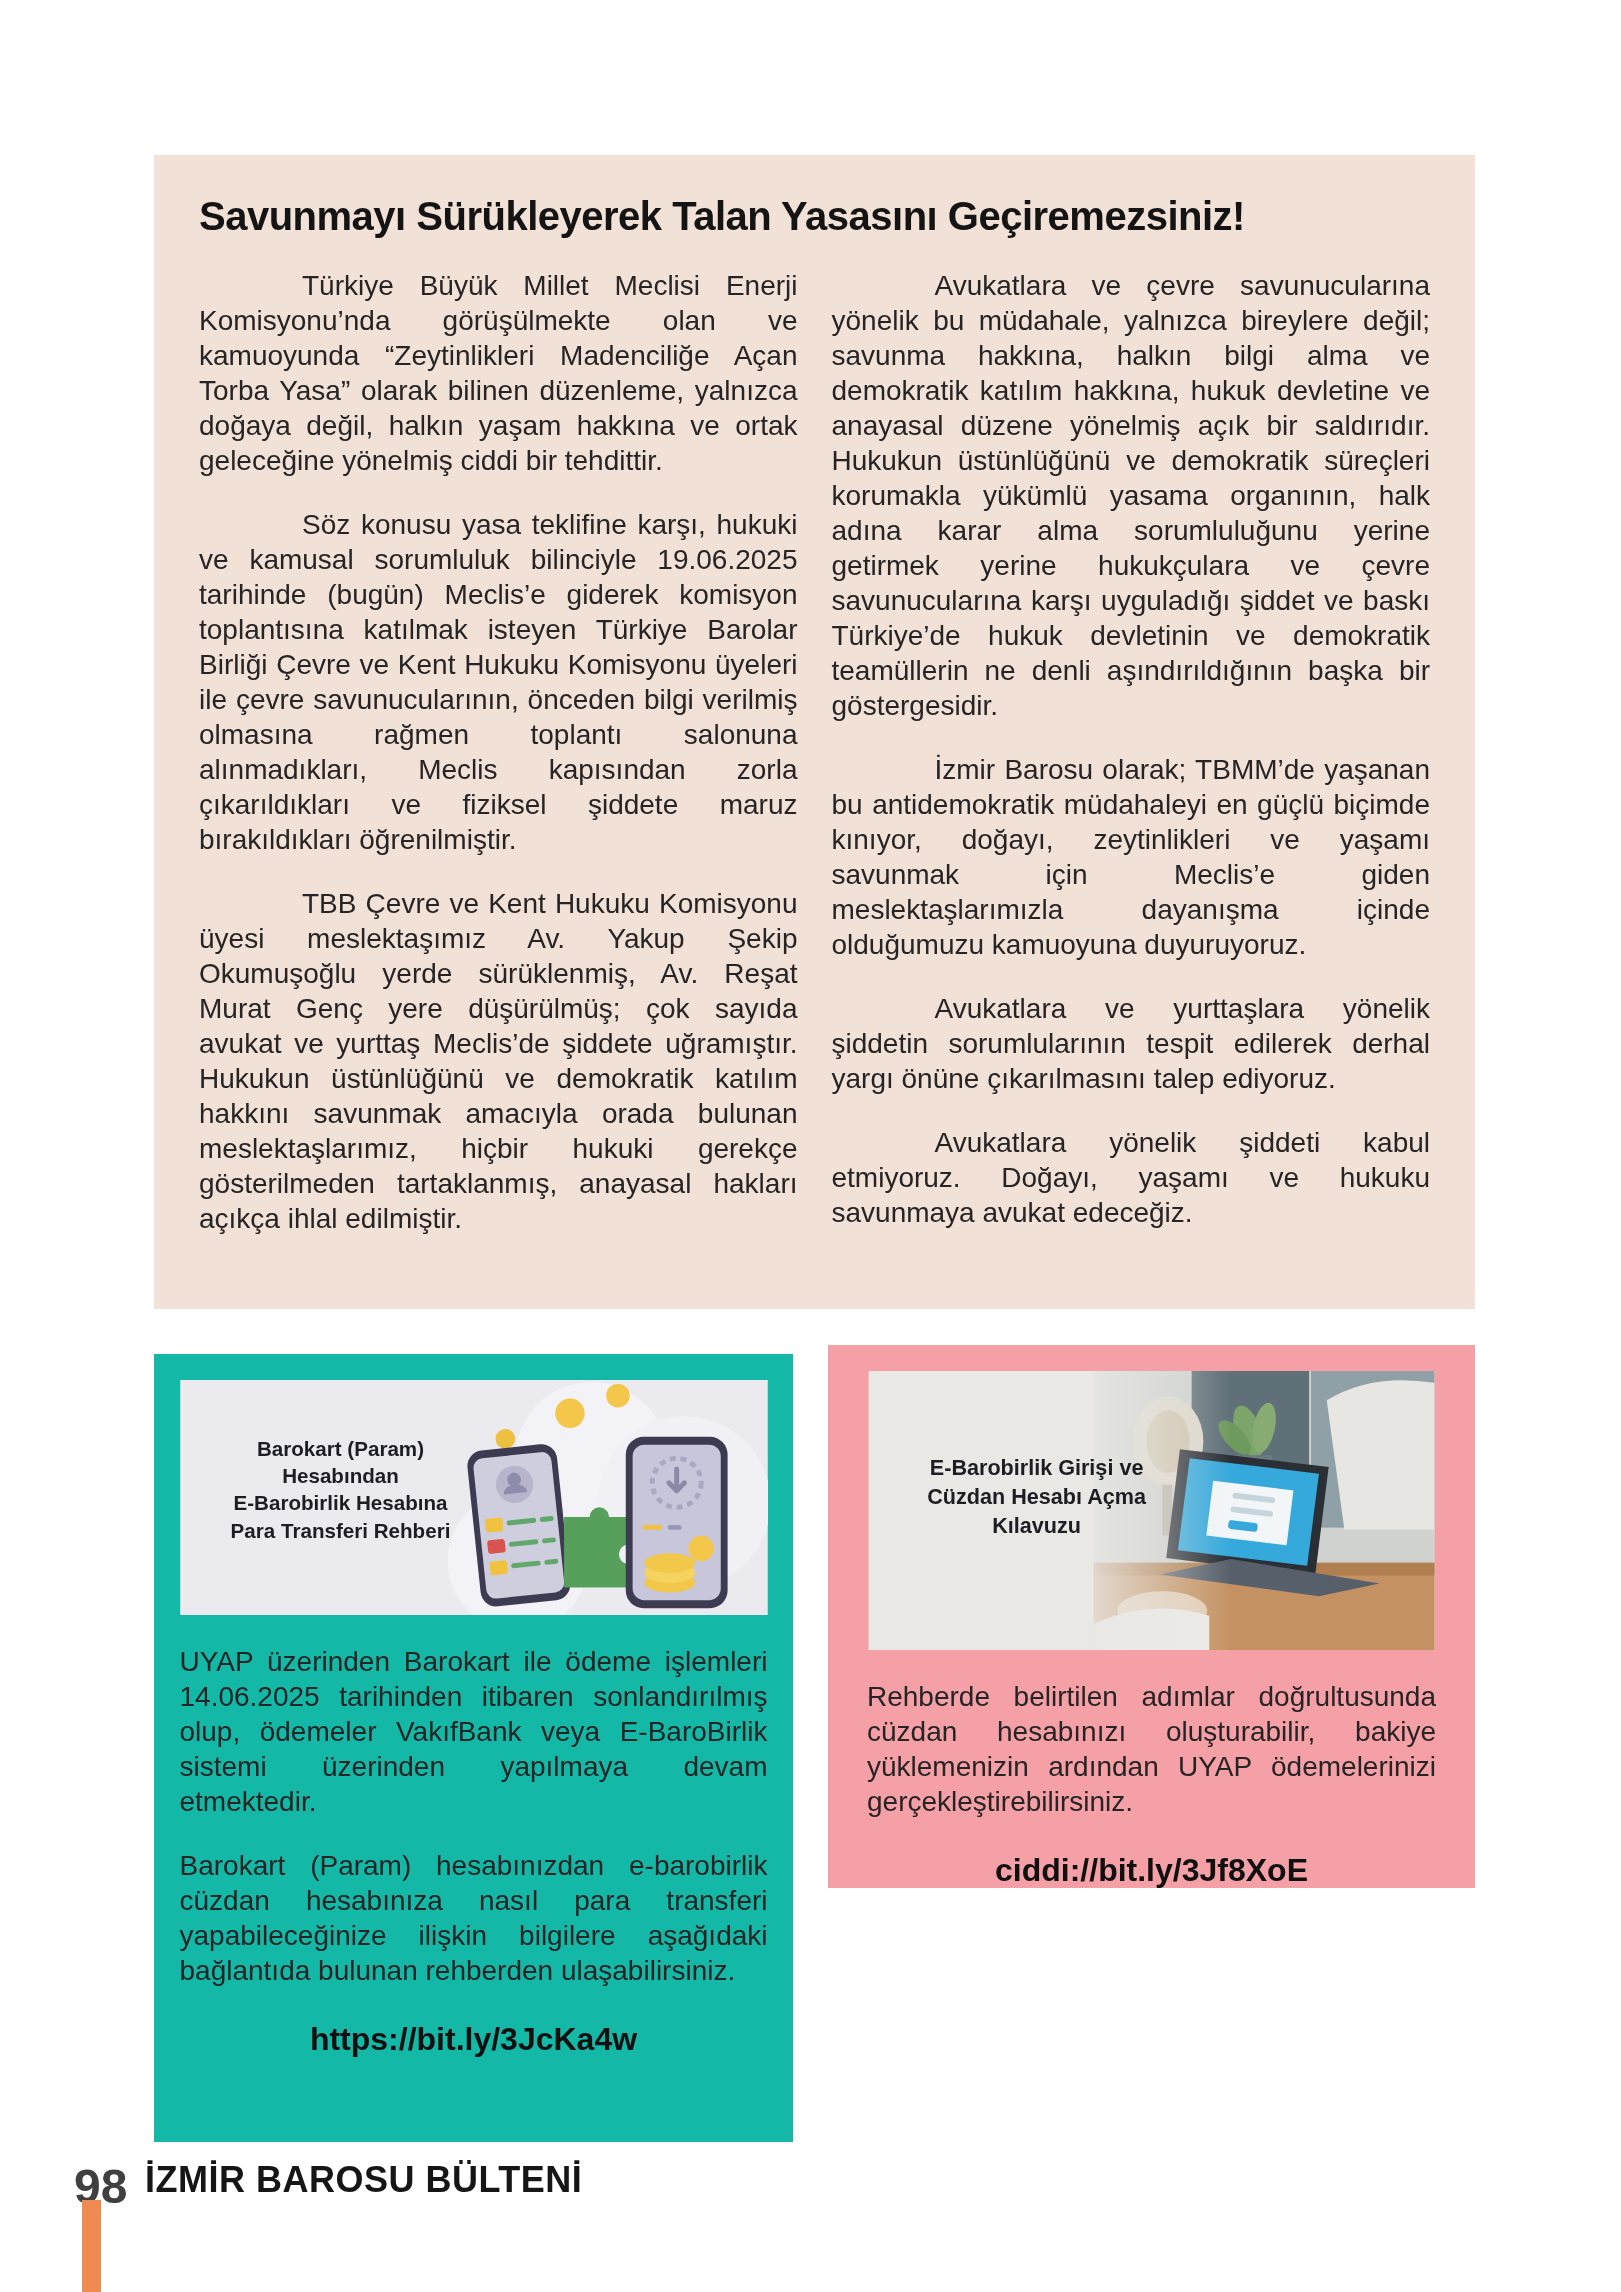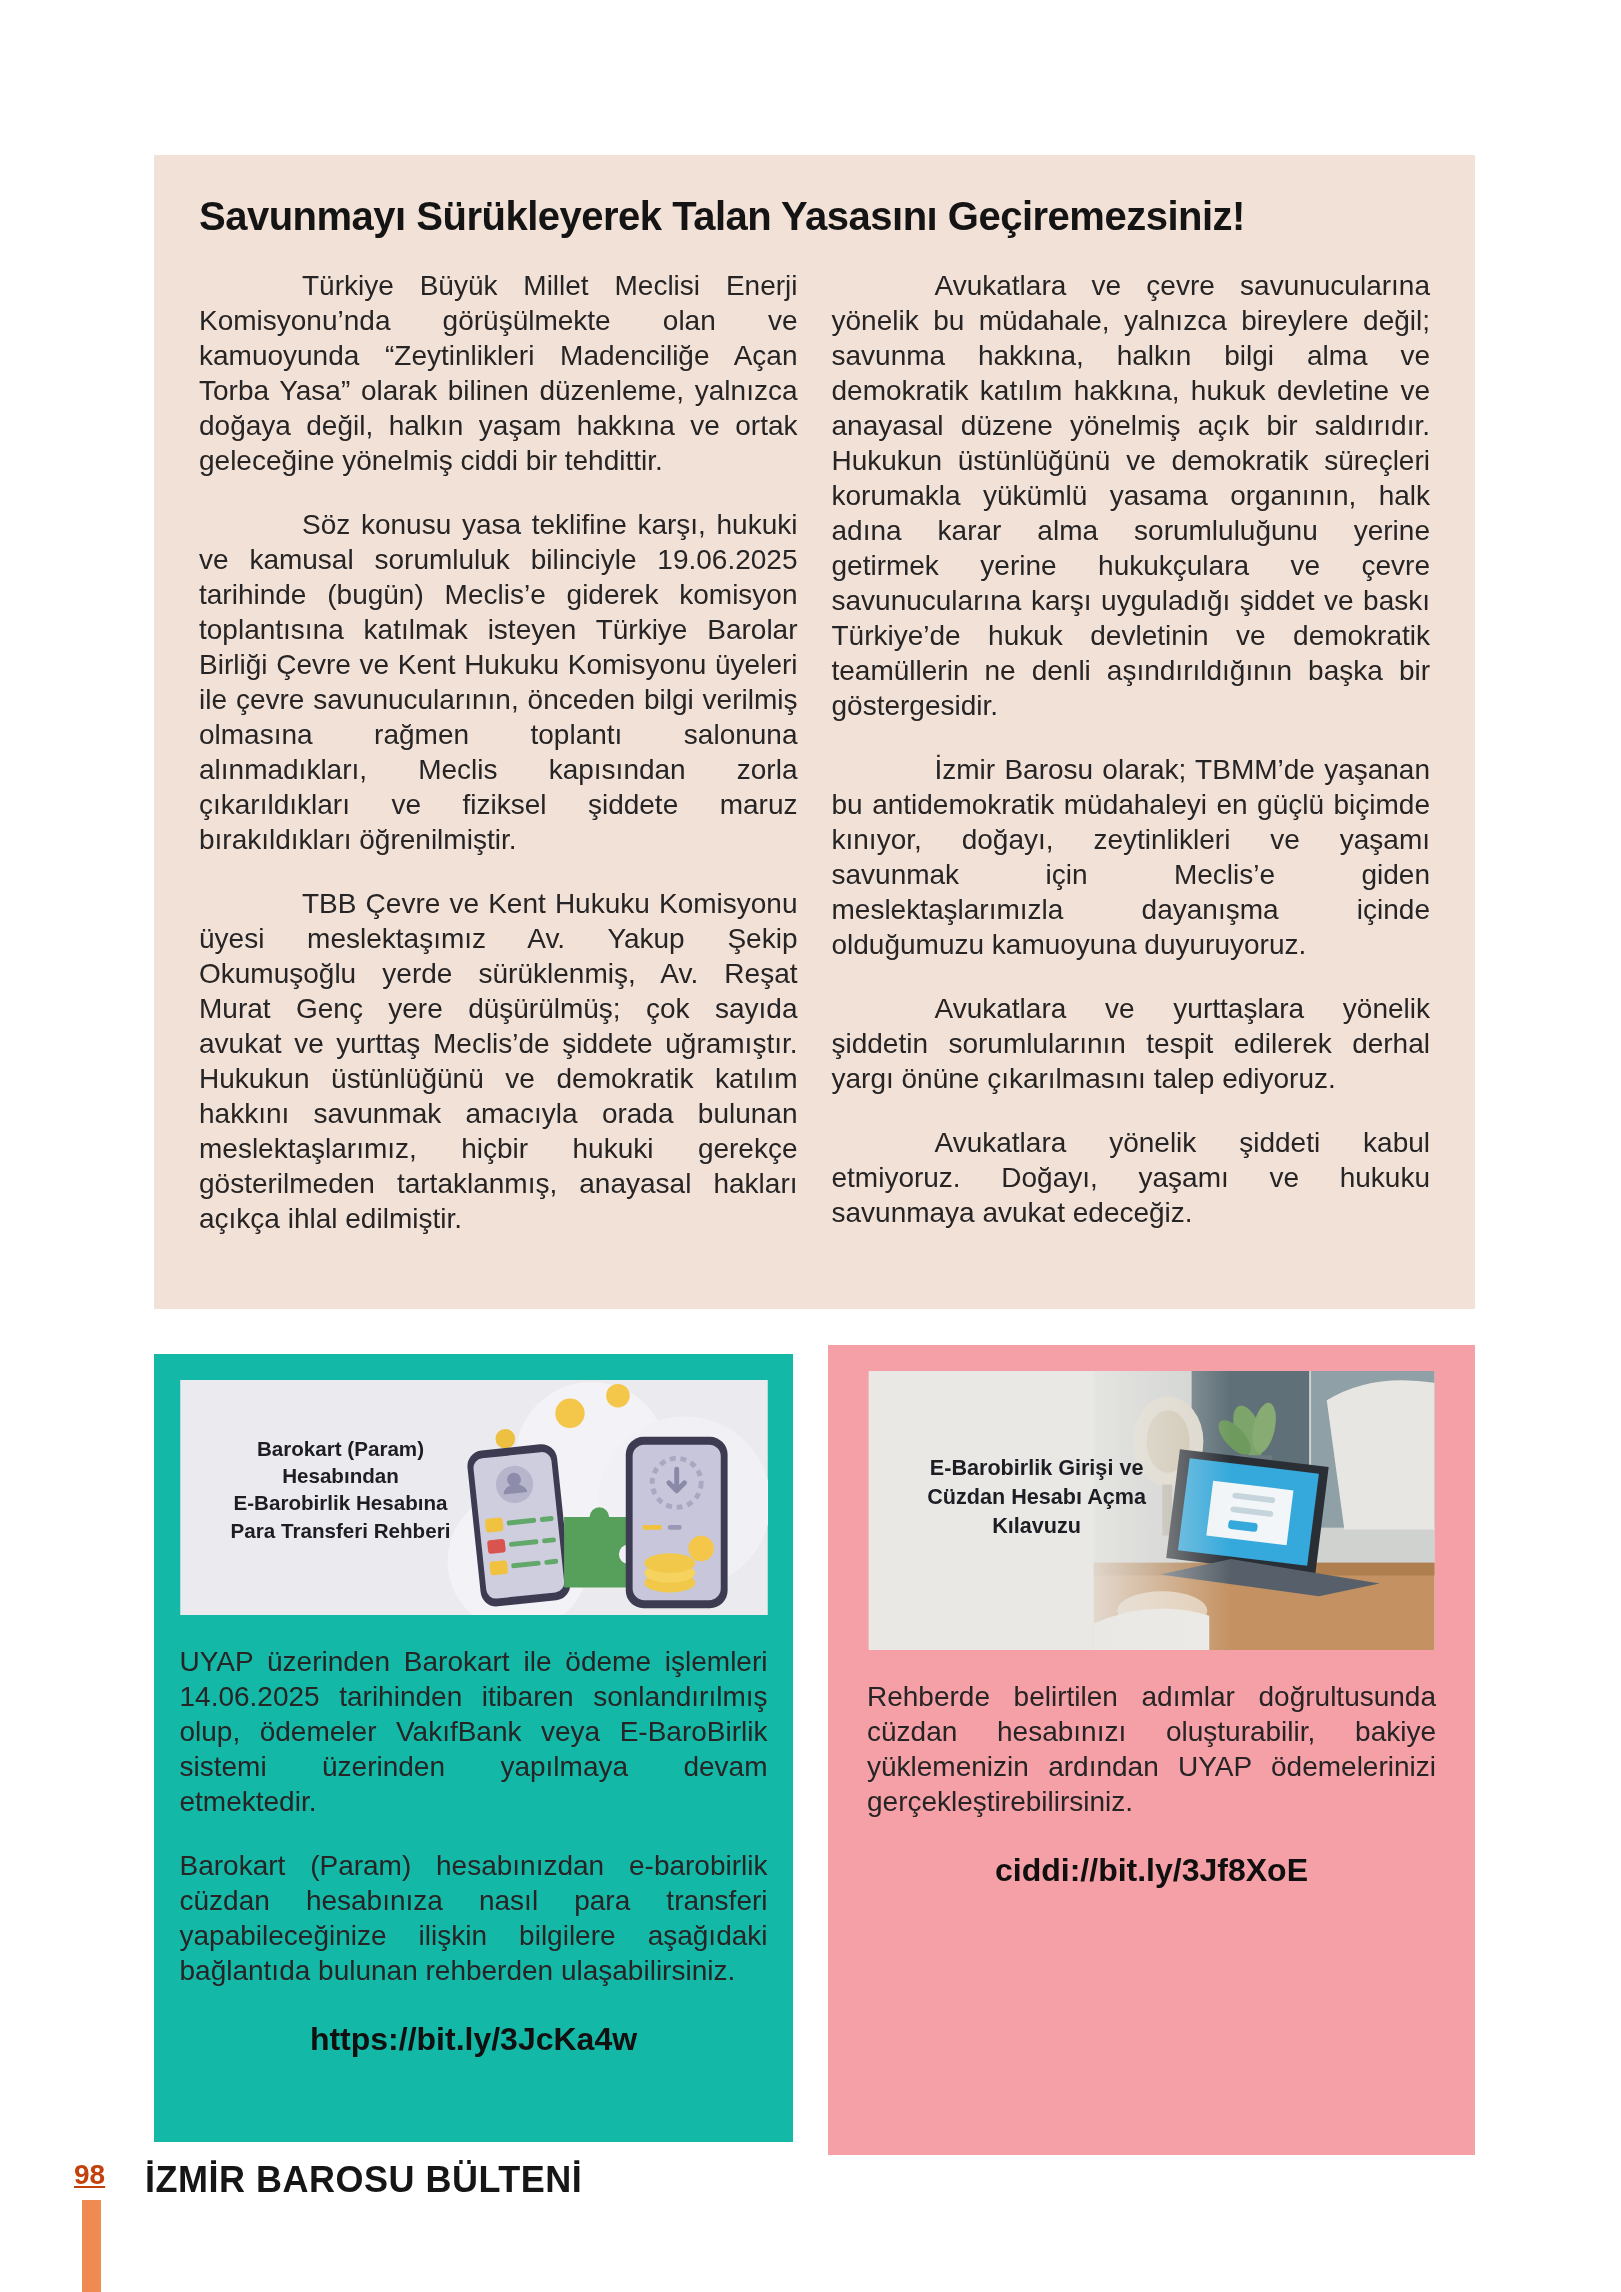--- a/index.html
+++ b/index.html
@@ -45,21 +45,21 @@
   
   .guide-box { position: absolute; overflow: hidden; }
   .guide-box.yellow {
     left: 154px; top: 1354px;
     width: 639px; height: 788px;
     background: #14b8a6;
     padding: 25.5px;
   }
   .guide-box.pink {
     left: 828px; top: 1345px;
-    width: 647px; height: 810px;
+    width: 647px; height: 543px;
     background: #f4a0a6;
     padding: 25.5px 39px;
   }
   .guide-image { position: relative; margin: 0 auto; overflow: hidden; }
   .yellow .guide-image { width: 588px; height: 235px; }
   .pink .guide-image { width: 567px; height: 279px; }
   .guide-image svg { display: block; width: 100%; height: 100%; }
   .guide-caption {
     position: absolute;
     font-weight: bold;
@@ -85,21 +85,21 @@
     font-size: 32px;
     font-weight: bold;
     color: #101010;
     cursor: pointer;
   }
 
   
   .page-num {
     position: absolute;
     left: 74px; top: 2159px;
-    font-size: 28px; font-weight: bold; color: #c2410c; text-decoration: underline;
+    font-size: 48px; font-weight: bold; color: #404040;
   }
   .footer-title {
     position: absolute;
     left: 145px; top: 2159px;
     font-size: 36px; font-weight: bold; color: #161616;
     letter-spacing: 0.5px;
   }
   .footer-bar {
     position: absolute;
     left: 82px; top: 2200px;

